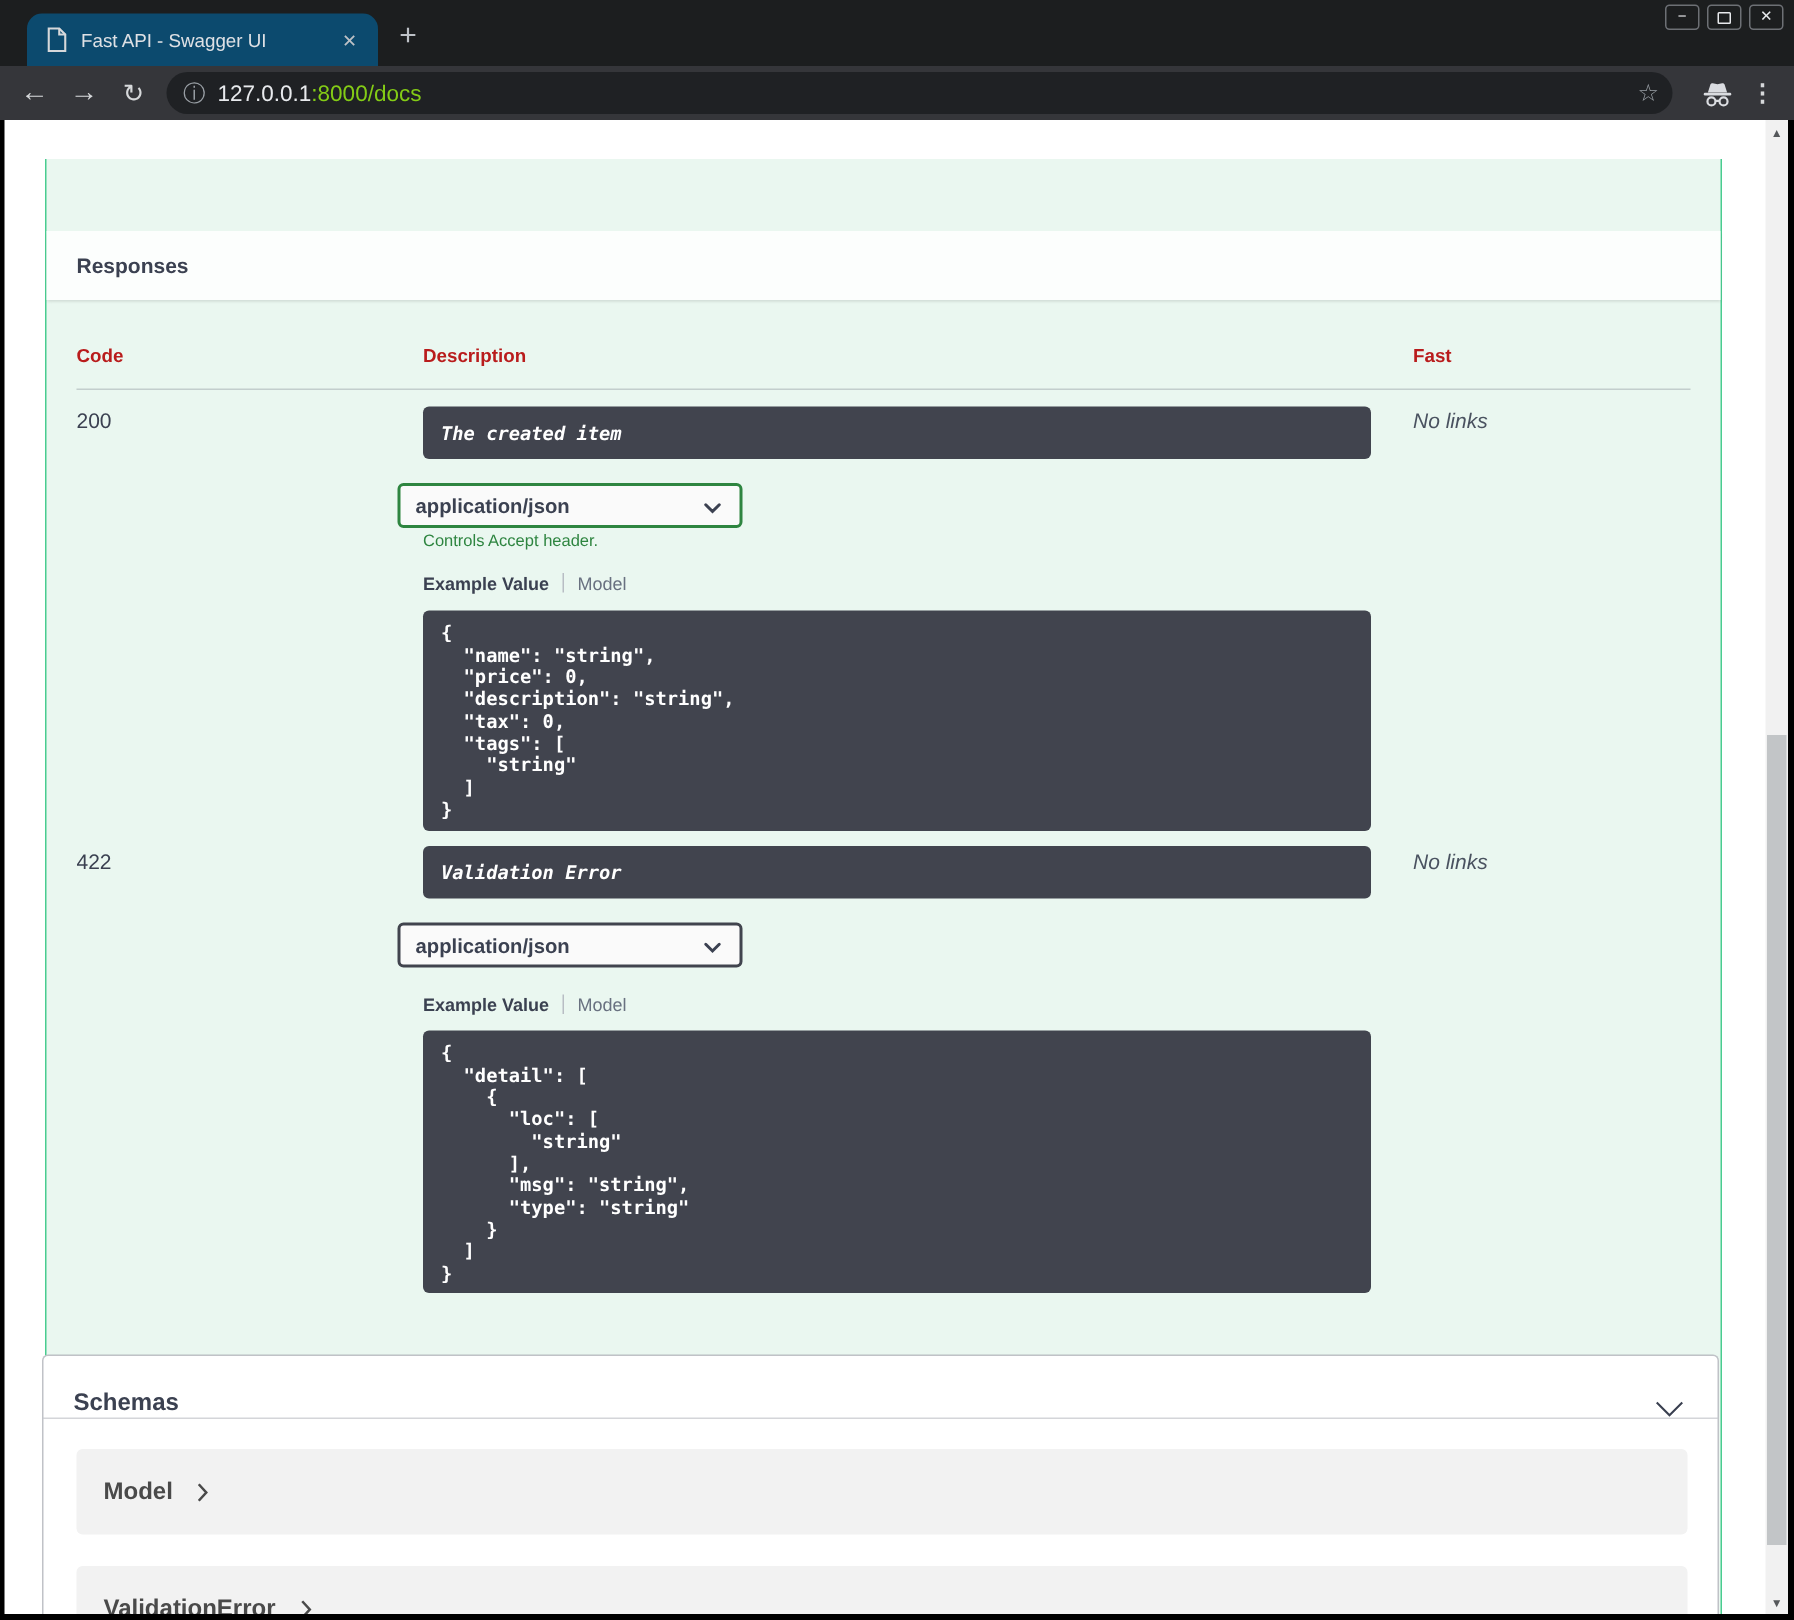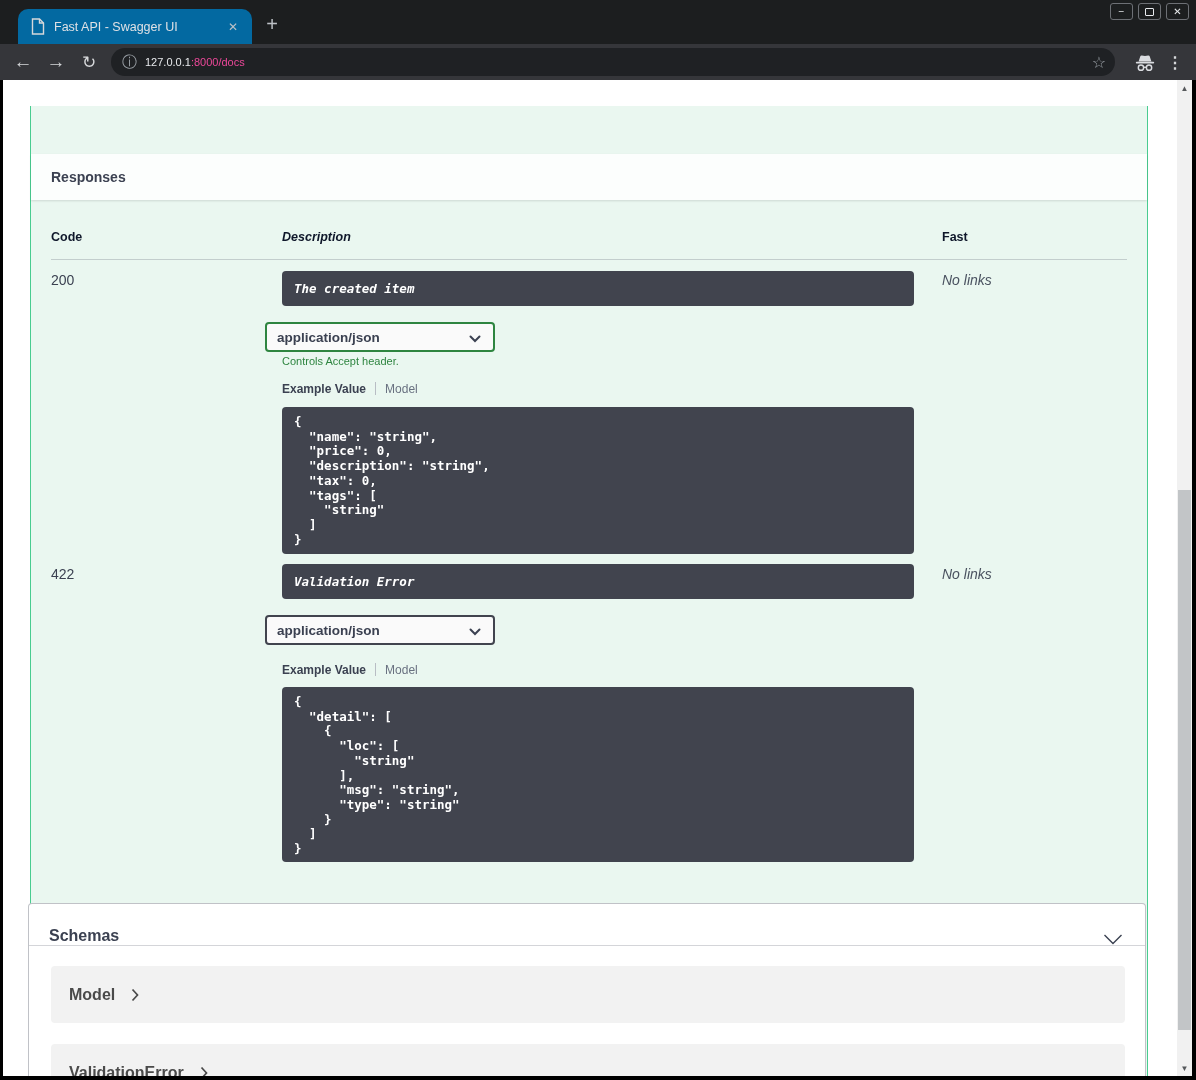--- a/index.html
+++ b/index.html
@@ -3,21 +3,21 @@
 <meta charset="utf-8">
 <style>
   * { margin:0; padding:0; box-sizing:border-box; }
   html,body { width:1196px; height:1080px; background:#000; overflow:hidden;
               font-family:"Liberation Sans", sans-serif; }
   .screen { position:absolute; inset:0; width:1196px; height:1080px; background:#000; }
 
   
   .tabstrip { position:absolute; left:0; top:0; width:1196px; height:44px; background:#1c1e1f; }
   .tab { position:absolute; left:18px; top:9px; width:234px; height:35px;
-         background:#0369a1; border-radius:10px 10px 0 0; }
+         background:#0c4a6e; border-radius:10px 10px 0 0; }
   .tab-favicon { position:absolute; left:13px; top:9px; }
   .tab-title { position:absolute; left:36px; top:0; height:35px; display:flex; align-items:center;
                color:#dfe1e5; font-size:12.5px; white-space:nowrap; }
   .tab-close { position:absolute; right:10px; top:0; height:35px; width:18px; display:flex;
                align-items:center; justify-content:center; color:#bdc1c6; font-size:12px; cursor:default; }
   .newtab { position:absolute; left:258px; top:10px; width:28px; height:28px; display:flex;
             align-items:center; justify-content:center; color:#bdc1c6; font-size:20px; font-weight:400; }
   .win-controls { position:absolute; top:3px; right:7px; display:flex; gap:5px; }
   .win-btn { width:23px; height:17px; border:1px solid #6d7075; border-radius:3px;
              display:flex; align-items:center; justify-content:center;
@@ -26,22 +26,22 @@
 
   .toolbar { position:absolute; left:0; top:44px; width:1196px; height:36px; background:#35363a; }
   .nav-ic { position:absolute; top:0; height:36px; display:flex; align-items:center; justify-content:center;
             width:24px; color:#d6d8da; font-size:19px; }
   .ic-back { left:11px; } .ic-fwd { left:44px; } .ic-reload { left:77px; font-size:17px; }
   .omnibox { position:absolute; left:111px; top:4px; width:1004px; height:28px; border-radius:14px;
              background:#1f2124; }
   .ic-info { position:absolute; left:11px; top:0; height:28px; display:flex; align-items:center;
              color:#9aa0a6; font-size:15px; }
   .url { position:absolute; left:34px; top:0; height:28px; display:flex; align-items:center;
-         font-size:11px; white-space:nowrap; }
-  .url-host { color:#e8eaed; } .url-path { color:#ec4899; }
+         font-size:15px; white-space:nowrap; }
+  .url-host { color:#e8eaed; } .url-path { color:#84cc16; }
   .ic-star { position:absolute; right:9px; top:0; height:28px; display:flex; align-items:center;
              color:#9aa0a6; font-size:16px; }
   .ic-incog { position:absolute; right:40px; top:0; height:36px; display:flex; align-items:center; }
   .ic-menu { position:absolute; right:13px; top:0; height:36px; display:flex; align-items:center;
              color:#d6d8da; font-size:16px; font-weight:bold; letter-spacing:0; }
 
   
   .viewport { position:absolute; left:3px; top:80px; width:1189px; height:996px;
               background:#fff; overflow:hidden; }
 
@@ -54,22 +54,22 @@
 
   
   .opblock { position:absolute; left:27px; top:0; width:1118px; height:996px;
              background:#eaf7f0; border:1px solid #49cc90; border-top:none;
              border-radius:0 0 4px 4px;margin-top:26px; }
   .sec-header { position:absolute; left:0; right:0; top:48px; height:46px;
                 background:rgba(255,255,255,.85); box-shadow:0 1px 2px rgba(0,0,0,.12);
                 display:flex; align-items:center; padding-left:20px; }
   .sec-header h4 { font-size:14px; font-weight:bold; color:#3b4151; }
 
-  .col-head { position:absolute; font-size:12.5px; font-weight:bold; color:#0f172a; top:124px; }
-  .ch-code { left:20px; } .ch-desc { left:251px;font-style:italic; } .ch-links { left:911px; }
+  .col-head { position:absolute; font-size:12.5px; font-weight:bold; color:#b91c1c; top:124px; }
+  .ch-code { left:20px; } .ch-desc { left:251px; } .ch-links { left:911px; }
   .head-rule { position:absolute; left:20px; right:20px; top:153px;
                border-top:1px solid rgba(59,65,81,.22); }
 
   .resp-code { position:absolute; left:20px; font-size:14px; color:#3b4151; }
   .resp-links { position:absolute; left:911px; font-size:14px; font-style:italic; color:#4a5260; }
   .desc-box { position:absolute; left:251px; width:632px; background:#41444e; border-radius:4px;
               padding:10px 12px; color:#fff; font-family:"DejaVu Sans Mono", monospace;
               font-size:12.5px; font-weight:bold; font-style:italic; }
   .mt-select { position:absolute; left:234px; width:230px; height:30px; background:#fafafa;
                border:2px solid #41444e; border-radius:4px; display:flex; align-items:center;

